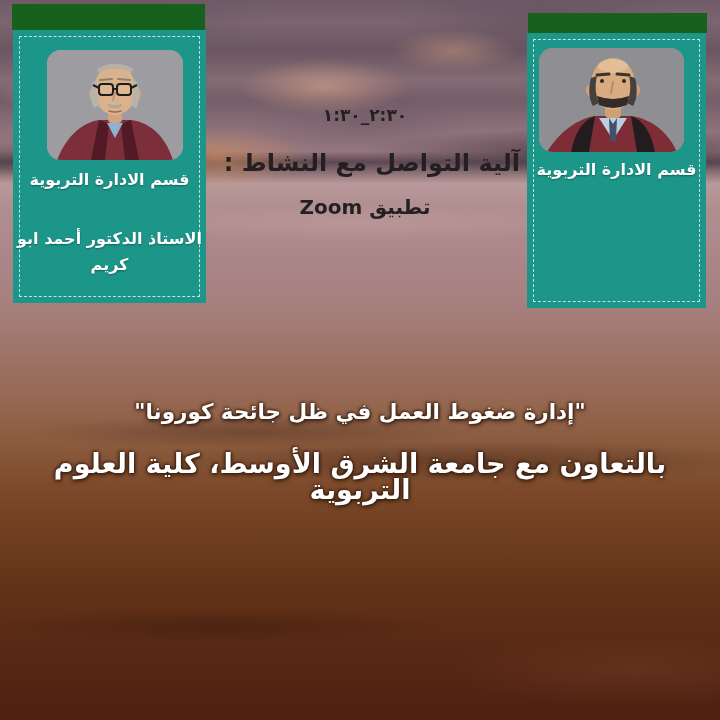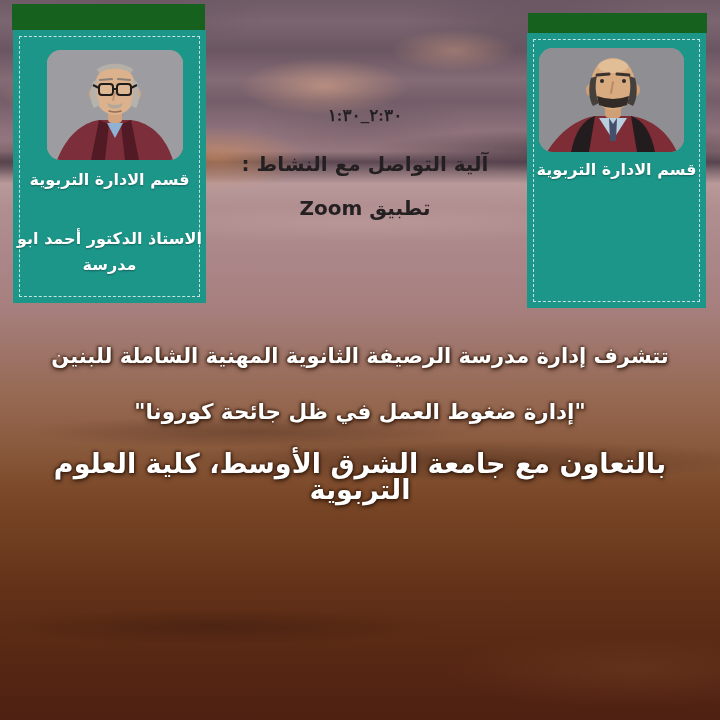--- a/index.html
+++ b/index.html
@@ -50,23 +50,23 @@
   .card.right .dept{top:127px;}
   .pname{position:absolute;left:4px;right:4px;font-size:16px;font-weight:bold;line-height:26px;
          text-shadow:0 1px 2px rgba(0,0,0,.35);}
   .card.left .pname{top:196px;text-align:center;}
   .card.right .pname{top:185px;}
   
   .schedule{position:absolute;left:210px;width:310px;top:104px;text-align:center;
             color:var(--schedule-text,#241f21);font-weight:bold;}
   .sch-date{font-size:20px;line-height:26px;margin-bottom:24px;}
   .sch-time{font-size:17px;line-height:22px;margin-bottom:24px;}
-  .sch-contact{font-size:20px;line-height:26px;margin-bottom:18px;}
+  .sch-contact{font-size:24px;line-height:26px;margin-bottom:18px;text-align:right;}
   .sch-app{font-size:20px;line-height:27px;}
-  .ltr{direction:ltr;unicode-bidi:bidi-override;display:inline-block;font-family:Liberation Serif, serif;}
+  .ltr{direction:ltr;unicode-bidi:bidi-override;display:inline-block;}
   .latin{font-family:"DejaVu Sans",sans-serif;margin-top:22px;}
   
   .body-text{position:absolute;left:18px;right:18px;top:341px;text-align:center;
              color:var(--text-white,#fff);font-weight:bold;}
   .body-text p{margin:0;}
   .invite{font-size:21px;line-height:30px;margin-bottom:28px !important;
           text-shadow:1px 1px 3px rgba(52,26,12,.95),-1px -1px 3px rgba(52,26,12,.85),0 2px 5px rgba(52,26,12,.7);}
   .lecture-title{font-size:21.5px;line-height:26px;margin-bottom:26px !important;
           text-shadow:1px 1px 3px rgba(52,26,12,.95),-1px -1px 3px rgba(52,26,12,.85),0 2px 5px rgba(52,26,12,.7);}
   .coop{font-size:27px;line-height:26px;margin-bottom:26px !important;
@@ -101,21 +101,21 @@
         <rect x="70" y="34" width="14" height="11" rx="3" fill="rgba(255,255,255,0.07)" stroke="#1f1d1c" stroke-width="2"></rect>
         <path d="M66 39 L70 39" stroke="#1f1d1c" stroke-width="2"></path>
         <path d="M52 38 L46 35 M84 38 L90 35" stroke="#1f1d1c" stroke-width="2"></path>
         <path d="M53 30 L65 29 M71 29 L83 30" stroke="#8a8077" stroke-width="2" stroke-linecap="round"></path>
         <path d="M68 42 L66 50" stroke="#c29570" stroke-width="2" stroke-linecap="round"></path>
         <path d="M60 53 Q68 57 76 53 L74 57 Q68 60 62 57 Z" fill="#b3a79b"></path>
         <path d="M62 61 Q68 63 74 61" stroke="#9c6b55" stroke-width="1.5" fill="none" stroke-linecap="round"></path>
       </svg>
     </div>
     <div class="dept">قسم الادارة التربوية</div>
-    <div class="pname"><span>الاستاذ الدكتور أحمد ابو</span><br><span>مدرسة</span></div>
+    <div class="pname"><span>الاستاذ الدكتور أحمد ابو</span><br><span>كريم</span></div>
   </div>
 
   <div class="card-header right"></div>
   <div class="card right">
     <div class="photo">
       <svg width="145" height="104" viewBox="0 0 145 104">
         <rect x="0" y="0" width="145" height="104" fill="#8f8f93"></rect>
         <path d="M8 104 C 24 78, 44 70, 56 68 L92 68 C 106 70, 126 78, 138 104 Z" fill="#7e2c35"></path>
         <path d="M56 68 C 44 72, 36 84, 32 104 L50 104 L56 68 Z" fill="#221c1e"></path>
         <path d="M92 68 C 104 72, 112 84, 116 104 L98 104 L92 68 Z" fill="#221c1e"></path>
@@ -138,18 +138,18 @@
     <div class="dept">قسم الادارة التربوية</div>
   </div>
 
   <div class="schedule">
     <div class="sch-time"><span class="ltr">١:٣٠_٢:٣٠</span></div>
     <div class="sch-contact">آلية التواصل مع النشاط :</div>
     <div class="sch-app"><span>تطبيق</span> <span class="latin">Zoom</span></div>
   </div>
 
   <div class="body-text">
-    <p class="invite"><span>تتشرف إدارة مدرسة الرصيفة الثانوية المهنية الشاملة للبنين</span><br></p>
+    <p class="invite"><br></p>
     <p class="lecture-title">"إدارة ضغوط العمل في ظل جائحة كورونا"</p>
     <p class="coop">بالتعاون مع جامعة الشرق الأوسط، كلية العلوم التربوية</p>
     <p class="principal"><br></p>
   </div>
 </div>
 
 </body></html>

